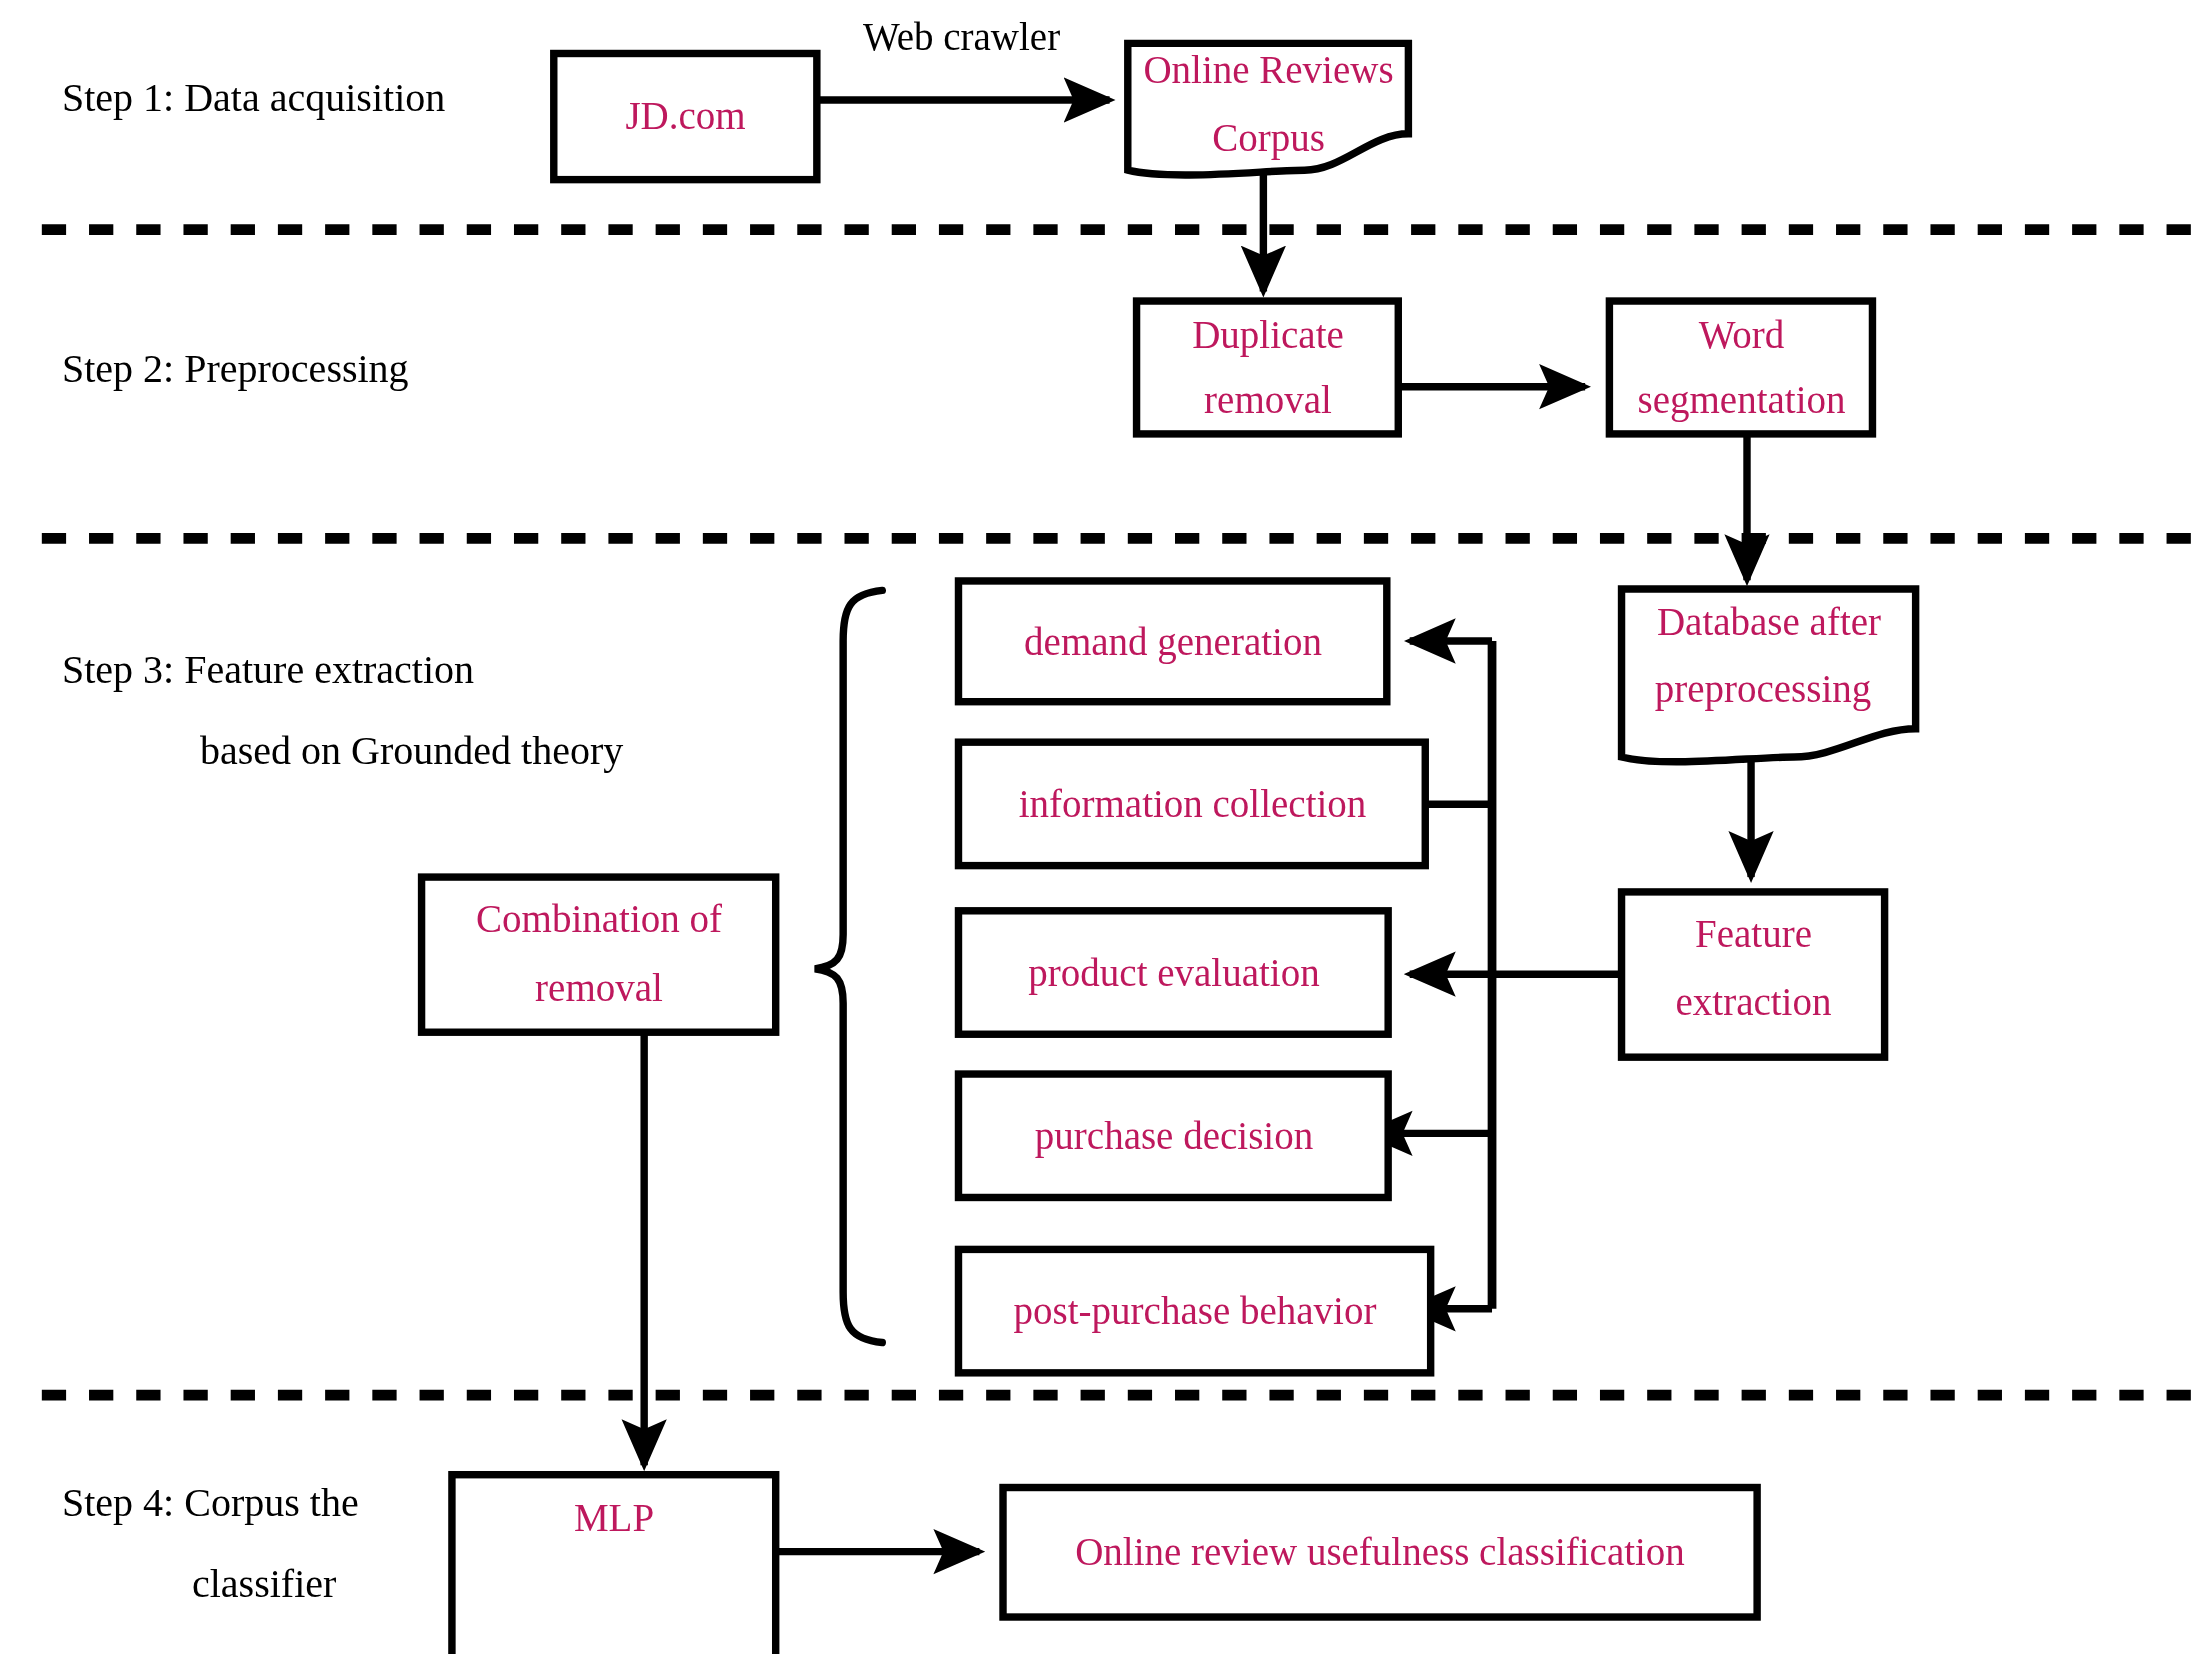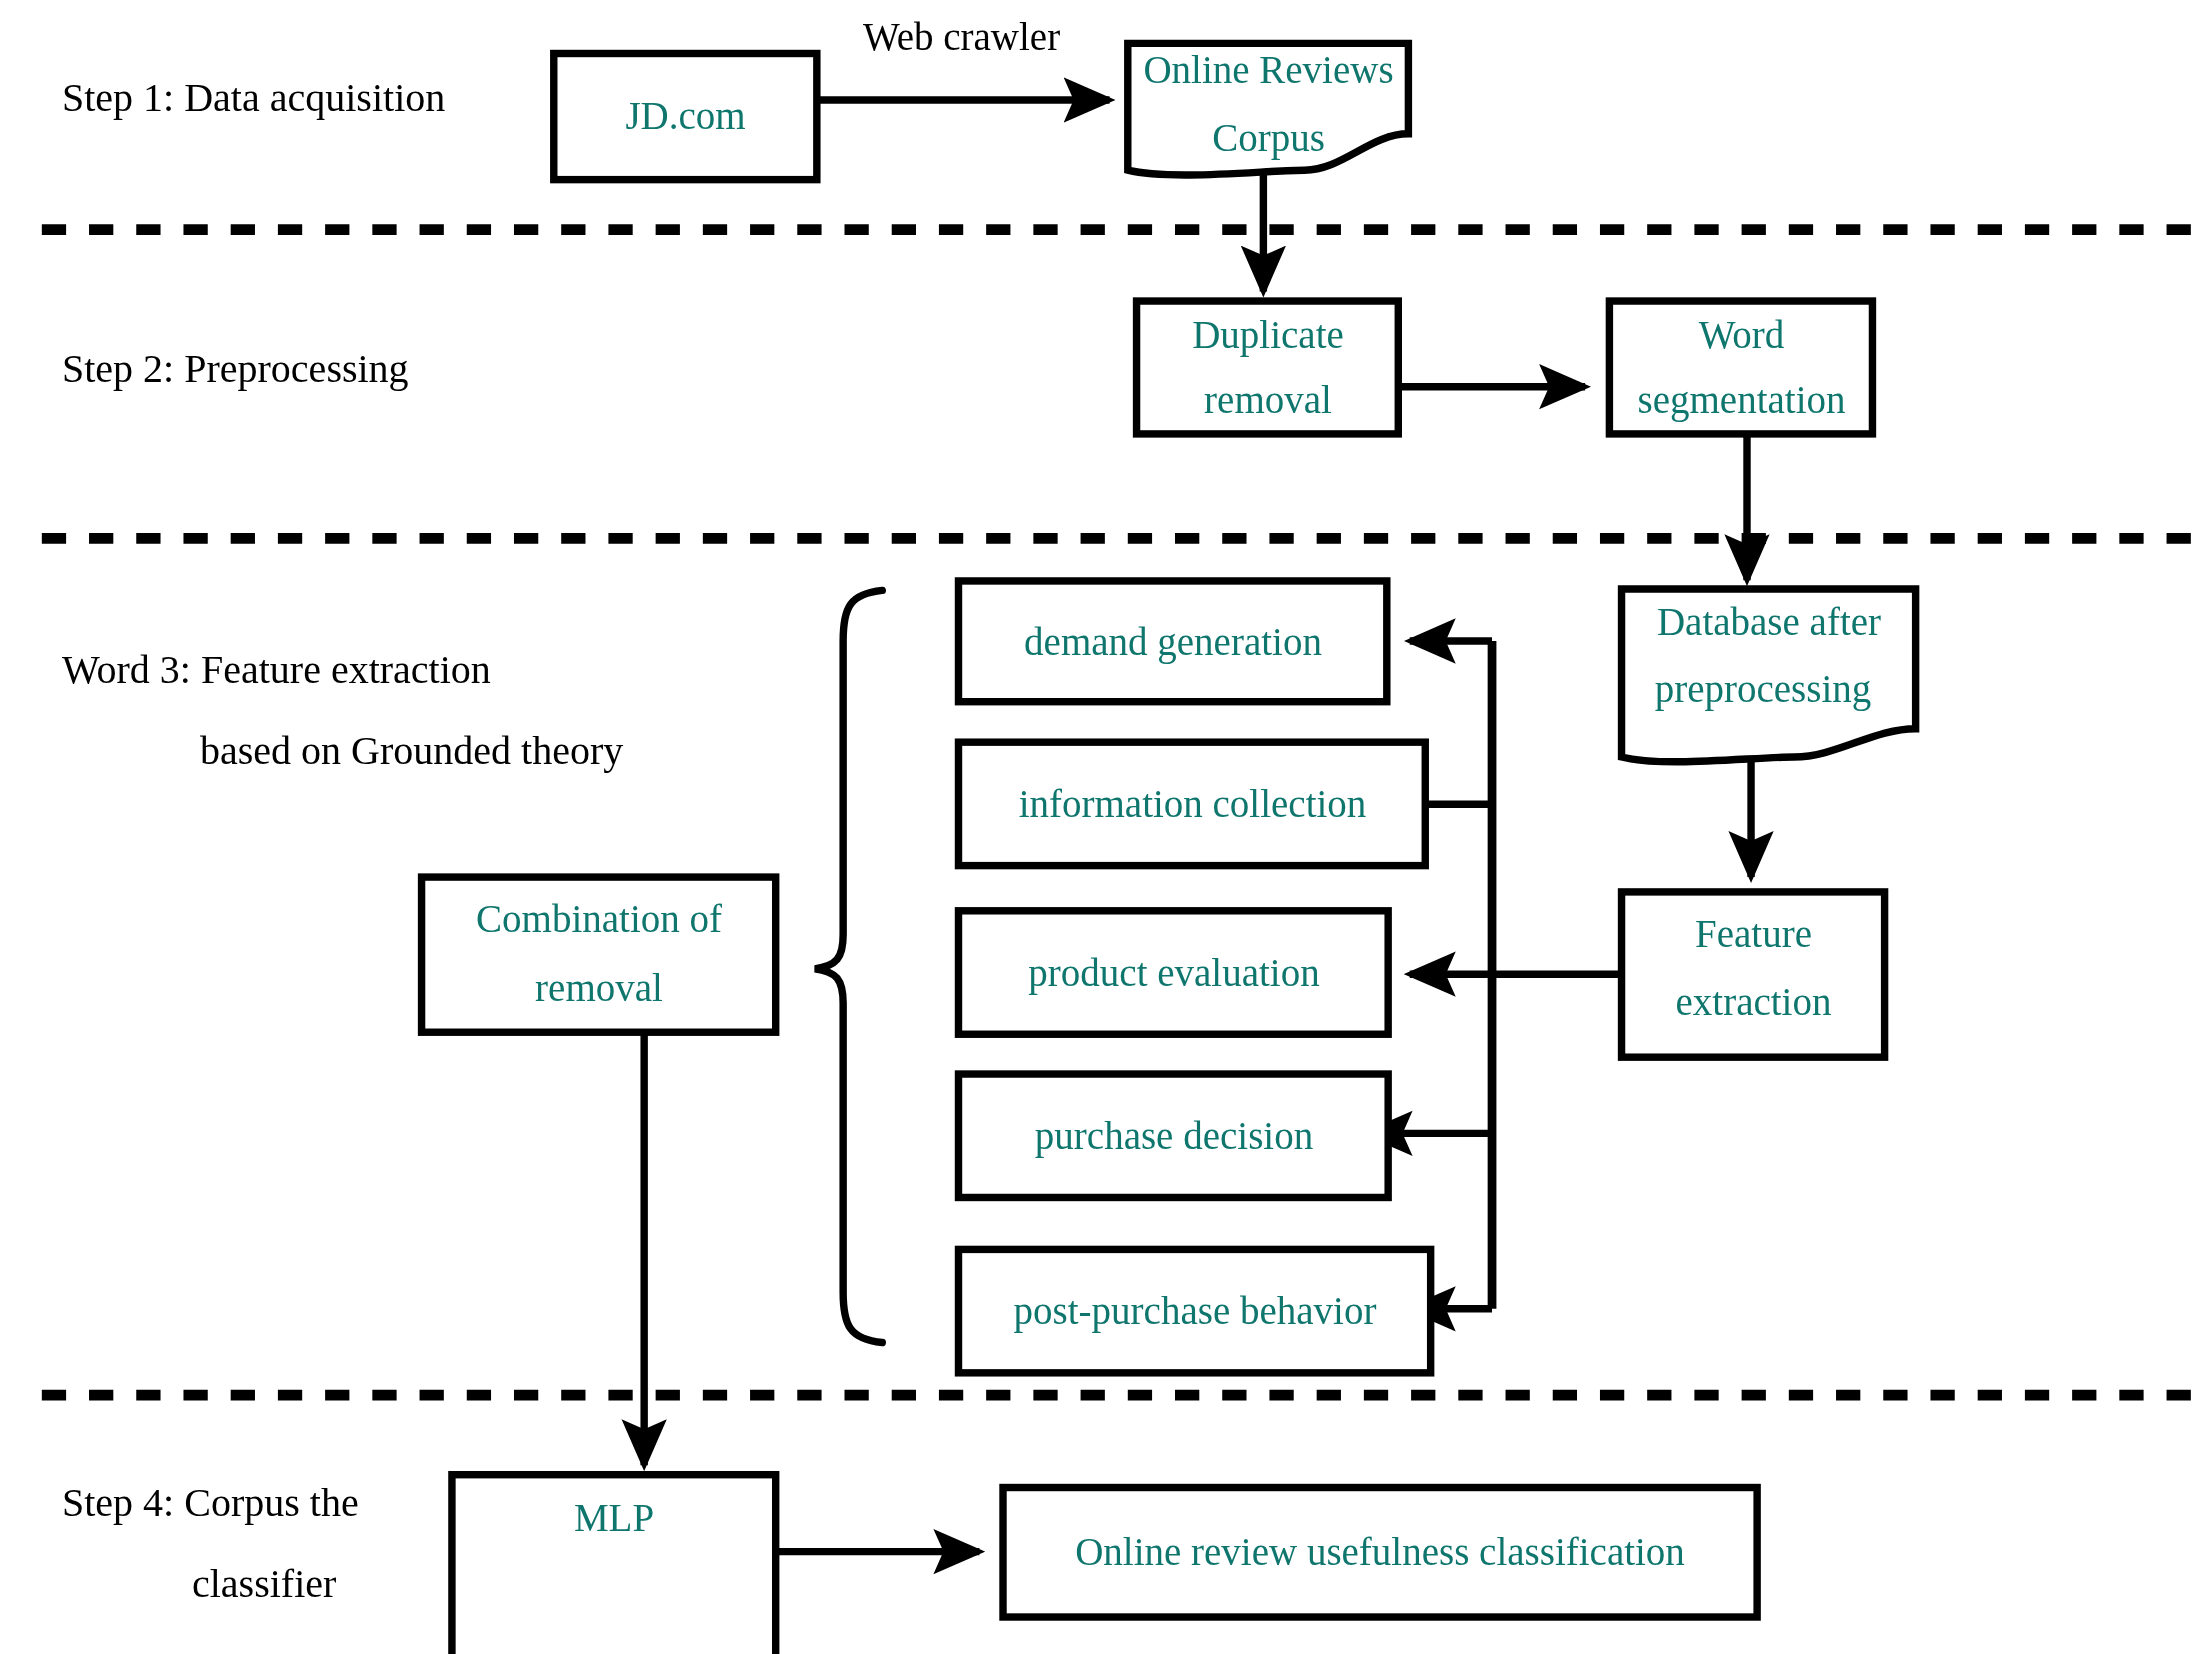--- a/index.html
+++ b/index.html
@@ -31,21 +31,21 @@
     line-height: 1.32;
     white-space: pre;
     font-family: "Liberation Serif", "DejaVu Serif", serif;
   }
   .node-label {
     position: absolute;
     display: flex;
     align-items: center;
     justify-content: center;
     text-align: center;
-    color: #0f766e;
+    color: #be185d;
     font-size: 39px;
     line-height: 1.62;
     font-family: "Liberation Serif", "DejaVu Serif", serif;
     pointer-events: none;
   }
   .edge-label {
     position: absolute;
     color: #000000;
     font-size: 39px;
     white-space: pre;
@@ -138,21 +138,21 @@
 
     <rect x="1487" y="2205" width="1118" height="192" fill="#ffffff" stroke="#000000" stroke-width="11"></rect>
 
     <line x1="1152" y1="2300" x2="1452" y2="2300" stroke="#000000" stroke-width="11" marker-end="url(#arrowhead)"></line>
   </svg>
 
   <div class="step-label" style="left:62px; top:63px;margin-top:9px;">Step 1: Data acquisition</div>
 
   <div class="step-label" style="left:62px; top:343px;">Step 2: Preprocessing</div>
 
-  <div class="step-label" style="left:62px; top:644px;">Word 3: Feature extraction</div>
+  <div class="step-label" style="left:62px; top:644px;">Step 3: Feature extraction</div>
   <div class="step-label" style="left:200px; top:725px;">based on Grounded theory</div>
 
   <div class="step-label" style="left:62px; top:1477px;">Step 4: Corpus the</div>
   <div class="step-label" style="left:192px; top:1558px;">classifier</div>
 
   <div class="edge-label" style="left:863px; top:13.5px;">Web crawler</div>
 
   <div class="node-label" style="left:554px; top:53px; width:263px; height:126px;">JD.com</div>
 
   <div class="node-label" style="left:1128px; top:35px; width:281px; height:70px;">Online Reviews</div>

